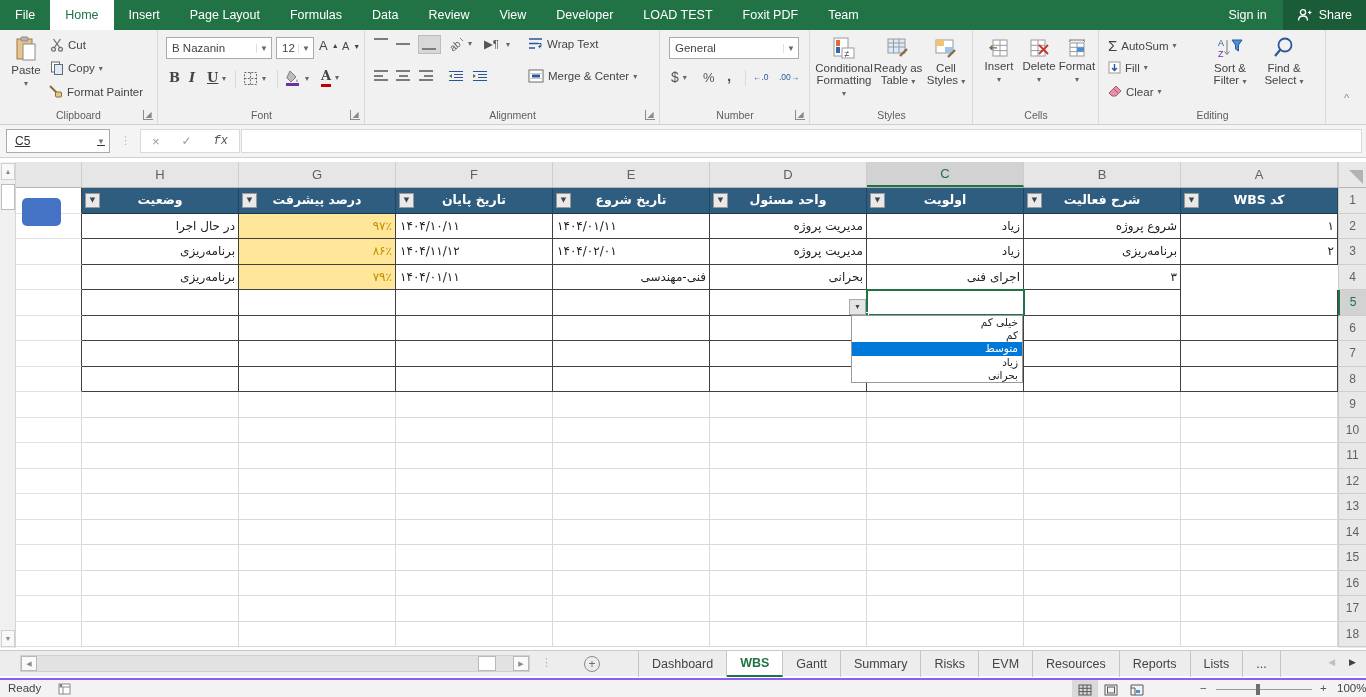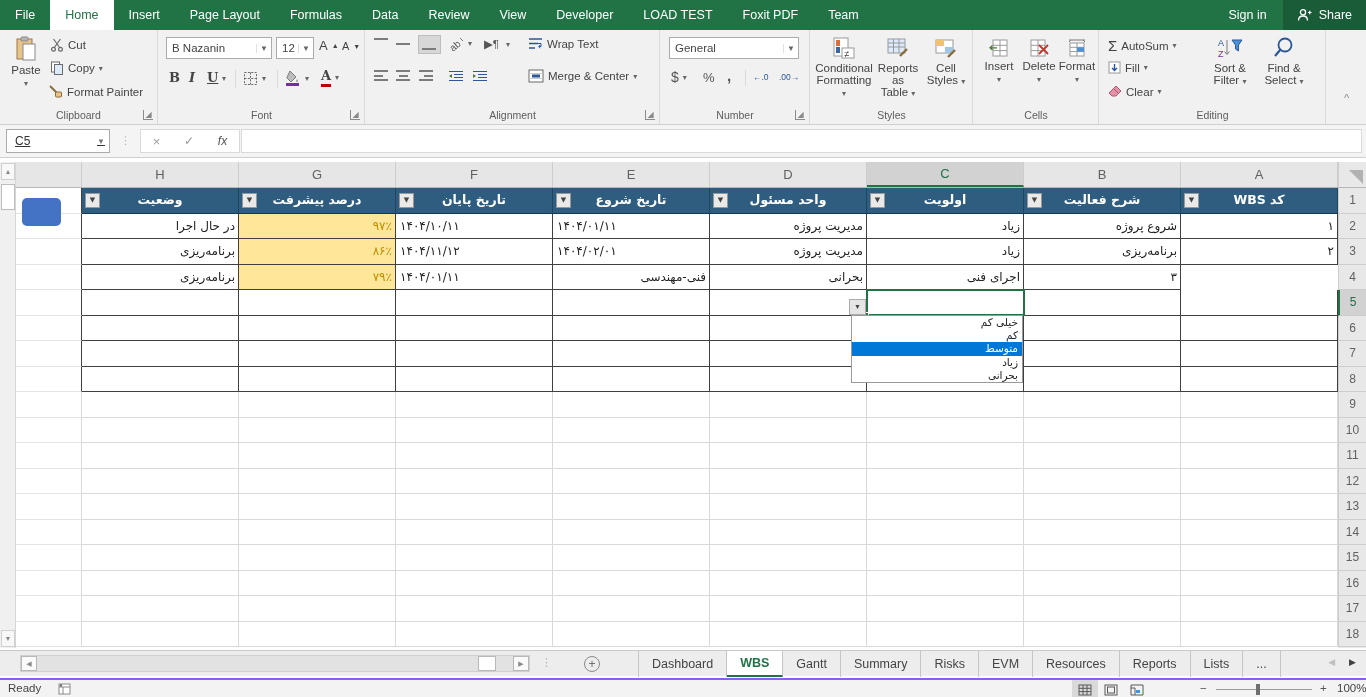--- a/index.html
+++ b/index.html
@@ -35,21 +35,21 @@
   .selbox{background:#d7d7d7;border:1px solid #bdbdbd;}
   .vdiv{position:absolute;width:1px;background:#dadada;}
 
   
   .fbar{position:absolute;left:0;top:125px;width:1366px;height:33px;background:#f4f4f4;border-bottom:1px solid #cfcfcf;}
   .namebox{position:absolute;left:6px;top:4px;width:104px;height:24px;background:#fff;border:1px solid #ababab;display:flex;align-items:center;font-size:12px;color:#333;text-decoration:underline;}
   .namebox .nv{flex:1;padding-left:8px;}
   .namebox .ca{width:16px;text-align:center;font-size:8px;color:#777;}
   .fdots{position:absolute;left:120px;top:9px;color:#b5b5b5;font-size:11px;letter-spacing:0;}
   .fbtns{position:absolute;left:140px;top:4px;width:100px;height:24px;background:#fff;border:1px solid #d9d9d9;display:flex;align-items:center;justify-content:space-around;color:#9a9a9a;}
-  .fxi{font-family:Liberation Sans, sans-serif;font-style:italic;color:#555;font-size:12px;}
+  .fxi{font-family:Liberation Mono, monospace;font-style:italic;color:#555;font-size:12px;}
   .finput{position:absolute;left:241px;top:4px;right:4px;height:24px;background:#fff;border:1px solid #d9d9d9;}
 
   
   .vscroll{position:absolute;left:0;top:162px;width:16px;height:486px;background:#f0f0f0;border-right:1px solid #d5d5d5;}
   .vs-btn{position:absolute;left:1px;width:14px;height:17px;background:#f8f8f8;border:1px solid #d0d0d0;color:#8a8a8a;font-size:7px;text-align:center;line-height:15px;cursor:pointer;}
   .vs-thumb{position:absolute;left:1px;top:22px;width:14px;height:26px;background:#fff;border:1px solid #bdbdbd;cursor:pointer;}
 
   .colletters{position:absolute;left:16px;top:162px;width:1322px;height:26px;display:flex;background:#e6e6e6;border-bottom:1px solid #b6b6b6;}
   .cl-stub{width:66px;border-right:1px solid #cdcdcd;}
   .cl{width:157px;border-right:1px solid #cdcdcd;display:flex;align-items:center;justify-content:center;font-size:13px;color:#616161;cursor:pointer;}
@@ -359,21 +359,21 @@
           <text x="12.5" y="21" font-size="9" fill="#444">≠</text>
         </svg>
         <span><span>Conditional</span><br><span>Formatting</span> <span class="arrow">▾</span></span>
       </div>
       <div class="bigbtn" style="left:62px;top:6px;width:50px;">
         <svg width="24" height="24" viewBox="0 0 24 24">
           <rect x="2" y="3" width="17" height="14" fill="#dceafc" stroke="#9a9a9a"></rect>
           <path d="M2 7 h17 M2 11 h17 M7.5 3 v14 M13 3 v14" stroke="#9a9a9a"></path>
           <path d="M14 20 L21 13" stroke="#8a6d3b" stroke-width="2.4"></path>
         </svg>
-        <span><span>Reports as</span><br><span>Table</span> <span class="arrow">▾</span></span>
+        <span><span>Ready as</span><br><span>Table</span> <span class="arrow">▾</span></span>
       </div>
       <div class="bigbtn" style="left:112px;top:6px;width:46px;">
         <svg width="24" height="24" viewBox="0 0 24 24">
           <rect x="2" y="4" width="17" height="13" fill="#fff" stroke="#9a9a9a"></rect>
           <rect x="2" y="4" width="8" height="6" fill="#f0c36c"></rect>
             <rect x="11" y="11" width="8" height="6" fill="#9fc5e8"></rect>
           <path d="M14 21 L21 14" stroke="#8a6d3b" stroke-width="2.4"></path>
         </svg>
         <span><span>Cell</span><br><span>Styles</span> <span class="arrow">▾</span></span>
       </div>

